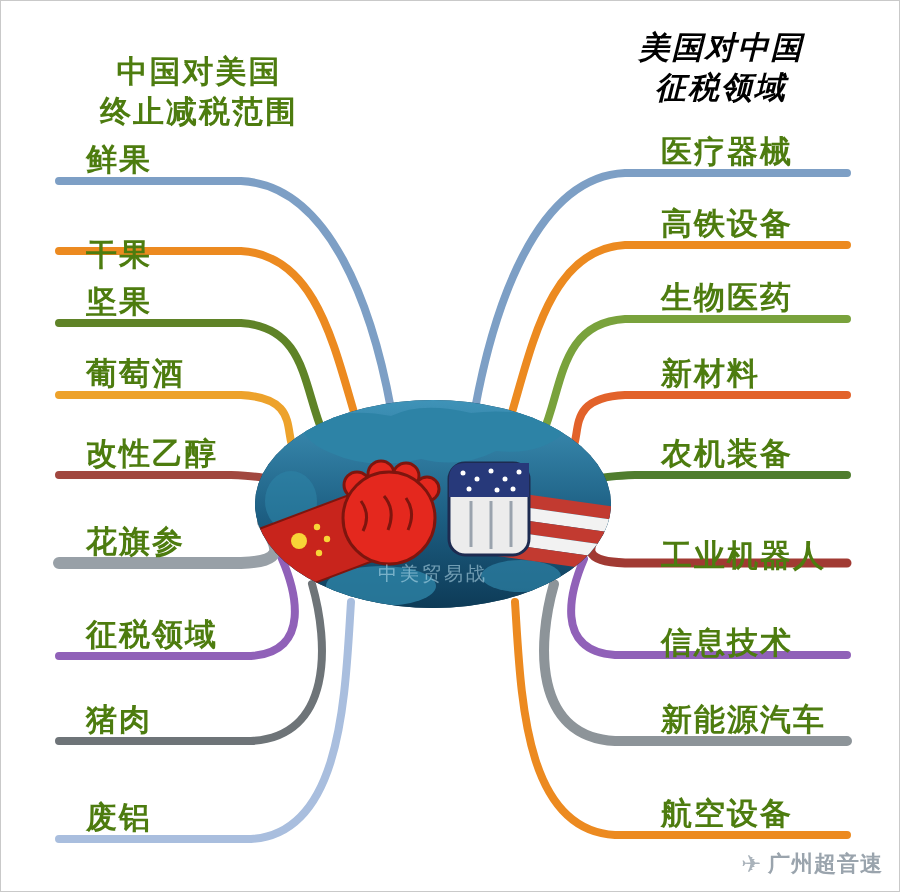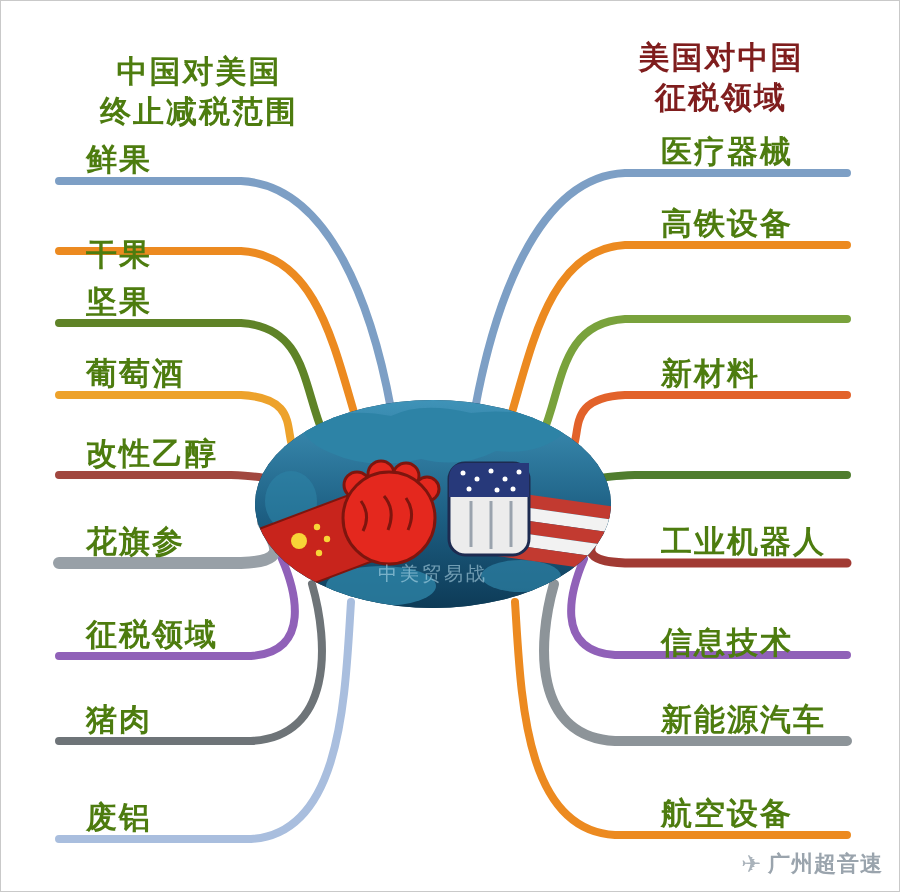--- a/index.html
+++ b/index.html
@@ -154,39 +154,41 @@
           </g>
         </g>
       </g>
     </g>
   </svg>
 
   <div class="map-title" style="left: 68px; top: 50px; width: 260px; color: #4d7c0f;">
     <div>中国对美国</div>
     <div>终止减税范围</div>
   </div>
-  <div class="map-title" style="left: 600px; top: 36px; width: 240px; color: #7f1d1d;">
+  <div class="map-title" style="left: 600px; top: 26px; width: 240px; color: #000000; font-style: italic;">
     <div>美国对中国</div>
     <div>征税领域</div>
   </div>
 
   <div class="node-label" style="left:85px;top:140px;">鲜果</div>
   <div class="node-label" style="left:85px;top:210px;margin-top:25px;">干果</div>
   <div class="node-label" style="left:85px;top:282px;">坚果</div>
   <div class="node-label" style="left:85px;top:354px;">葡萄酒</div>
   <div class="node-label" style="left:85px;top:434px;">改性乙醇</div>
   <div class="node-label" style="left:85px;top:522px;">花旗参</div>
   <div class="node-label" style="left:85px;top:615px;">征税领域</div>
   <div class="node-label" style="left:85px;top:700px;">猪肉</div>
   <div class="node-label" style="left:85px;top:798px;">废铝</div>
 
   <div class="node-label" style="left:660px;top:132px;">医疗器械</div>
   <div class="node-label" style="left:660px;top:204px;text-align:center;">高铁设备</div>
+  <div class="node-label" style="left:660px;top:278px;">生物医药</div>
   <div class="node-label" style="left:660px;top:354px;">新材料</div>
-  <div class="node-label" style="left:660px;top:522px;">工业机器人</div>
+  <div class="node-label" style="left:660px;top:434px;">农机装备</div>
+  <div class="node-label" style="left:660px;top:536px;">工业机器人</div>
   <div class="node-label" style="left:660px;top:623px;">信息技术</div>
   <div class="node-label" style="left:660px;top:700px;">新能源汽车</div>
   <div class="node-label" style="left:660px;top:794px;">航空设备</div>
 
   <div id="center-caption">中美贸易战</div>
 
   <div id="watermark">
     <span class="plane">✈</span>
     <span>广州超音速</span>
   </div>

